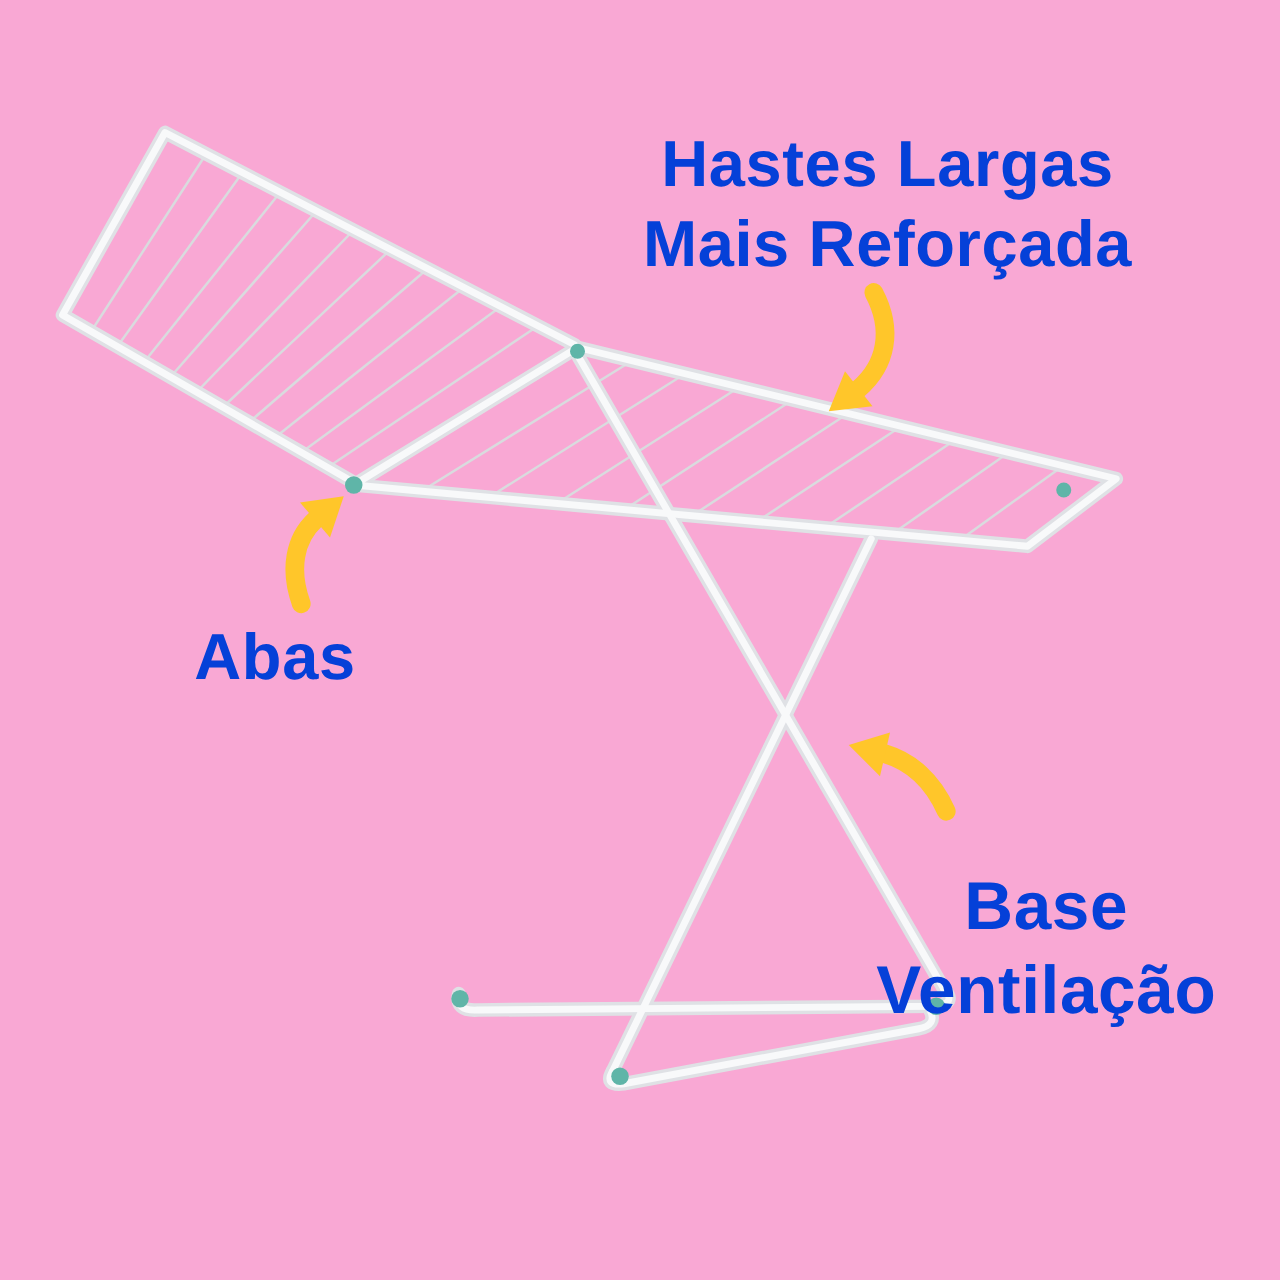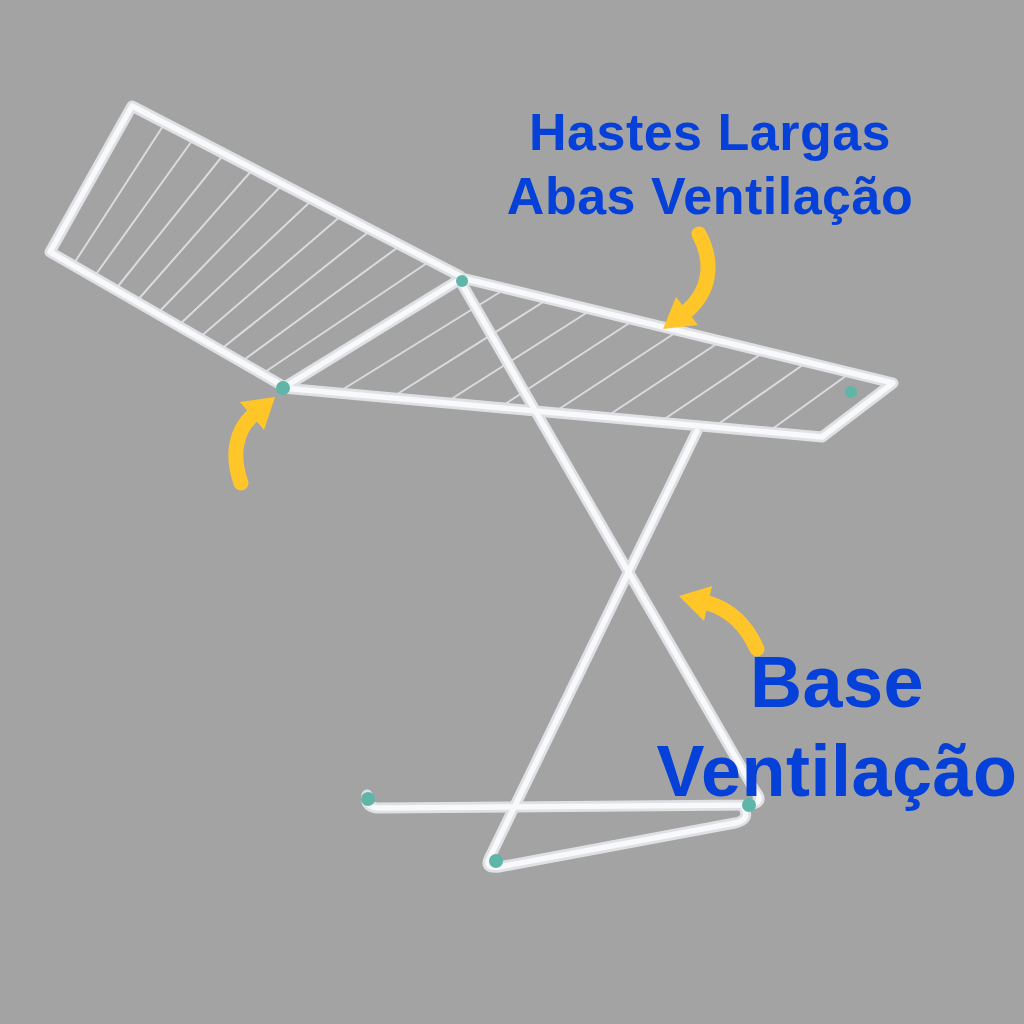--- a/index.html
+++ b/index.html
@@ -1,33 +1,33 @@
 <!DOCTYPE html>
 <html><head>
 <meta charset="utf-8">
 <style>
   html, body { margin: 0; padding: 0; }
   body { background: #fcfcfc; font-family: "Liberation Sans", sans-serif; }
-  .stage { position: relative; width: 1024px; height: 1024px; background: #a3a3a3; overflow: hidden; }
+  .stage { position: relative; width: 1024px; height: 1024px; background: #f9a8d4; overflow: hidden; }
   .rack-svg { position: absolute; left: 0; top: 0; }
   .tube-outer { fill: none; stroke-width: 11; stroke-linecap: round; stroke-linejoin: round; }
   .tube-inner { fill: none; stroke-width: 5.5; stroke-linecap: round; stroke-linejoin: round; }
   .wires { stroke-width: 2; stroke-linecap: round; }
   .arrow-path { fill: none; stroke-width: 15; stroke-linecap: round; }
   .label {
     position: absolute;
     font-weight: bold;
     color: #0540d8;
     text-align: center;
     line-height: 1.24;
     letter-spacing: 0.5px;
   }
   .label-hastes { top: 100px; left: 440px; width: 540px; font-size: 52px; }
   .label-abas   { top: 494px; left: 40px;  width: 360px; font-size: 52px; }
-  .label-base   { top: 638px; left: 650px; width: 374px; font-size: 72px; }
+  .label-base   { top: 692px; left: 650px; width: 374px; font-size: 54px; }
 </style>
 </head>
 <body>
 
 <div class="stage">
 
   <svg class="rack-svg" viewBox="0 0 1024 1024" width="1024" height="1024">
     <defs>
       <path id="p-left-wing" d="M460 276 L132 106 L50 252 L283 386"></path>
       <path id="p-center-panel" d="M462 278 L893 383 L822 437 L283 388 Z"></path>
@@ -95,24 +95,25 @@
       <polygon points="275,397 240,402 264,430" fill="#ffc62a"></polygon>
     </g>
     <g>
       <path class="arrow-path" d="M757 649 C746 624 728 609 708 603" stroke="#ffc62a"></path>
       <polygon points="679,596 712,586 704,621" fill="#ffc62a"></polygon>
     </g>
   </svg>
 
   <div class="label label-hastes">
     <div>Hastes Largas</div>
-    <div>Abas Ventilação</div>
+    <div>Mais Reforçada</div>
   </div>
 
   <div class="label label-abas">
+    <div>Abas</div>
   </div>
 
   <div class="label label-base">
     <div>Base</div>
     <div>Ventilação</div>
   </div>
 
 </div>
 
 </body></html>

